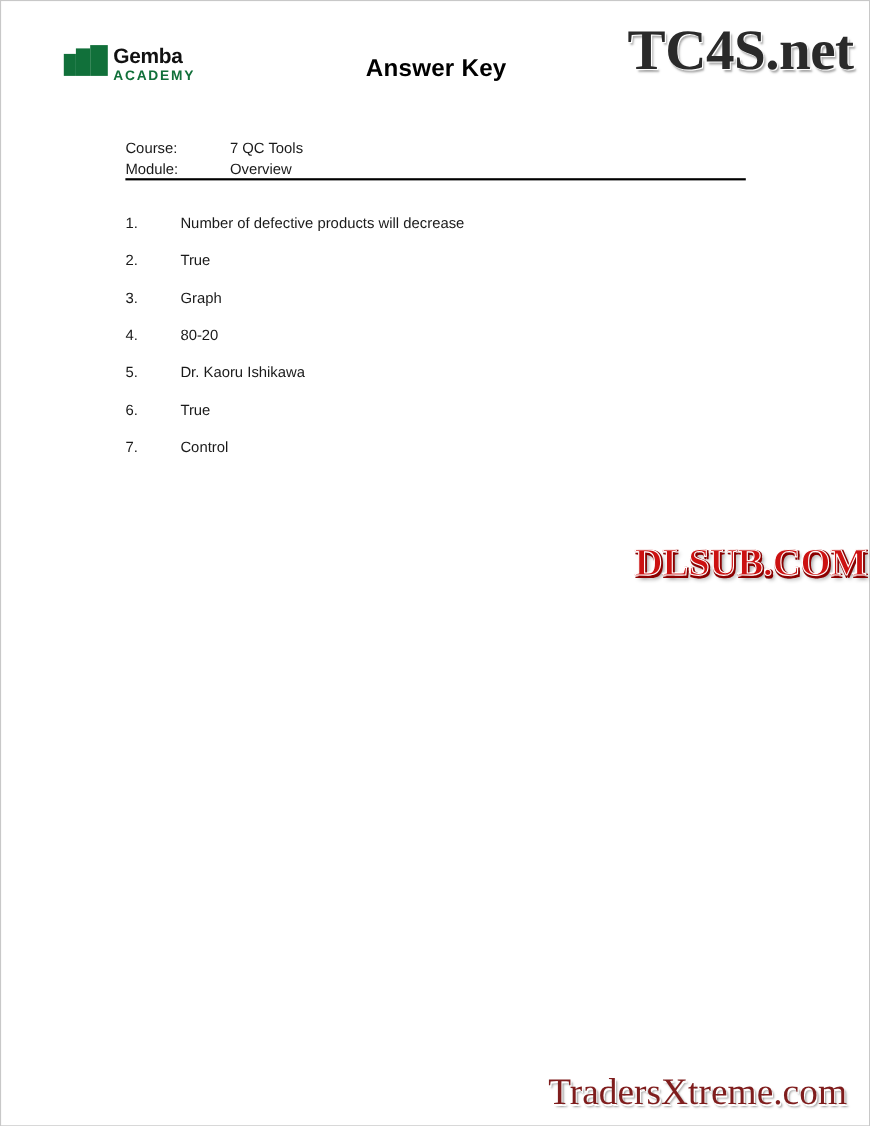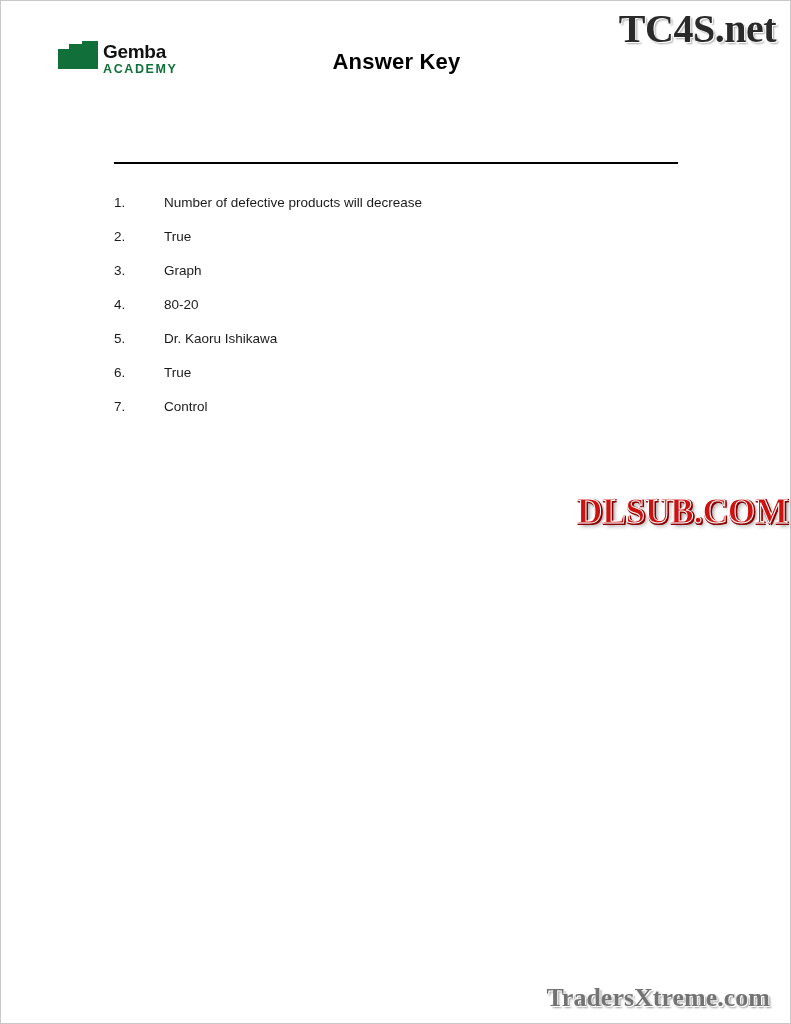--- a/index.html
+++ b/index.html
@@ -23,24 +23,24 @@
     height: 1024px;
     box-sizing: border-box;
     border: 1px solid #c8c8c8;
     background: #ffffff;
   }
 
   
   .wm-top {
     position: absolute;
     right: 14px;
-    top: 4px;
+    top: 16px;
     font-family: "Liberation Serif", serif;
     font-weight: bold;
-    font-size: 40px;
+    font-size: 52px;
     color: #2a2a2a;
     letter-spacing: -0.5px;
     text-shadow: 1px 1px 0 #ffffff, 2px 2px 2px rgba(0,0,0,0.35);
     white-space: nowrap;
   }
 
   
   .logo {
     position: absolute;
     left: 57px;
@@ -175,23 +175,23 @@
     -webkit-background-clip: text;
     padding: 0 4px;
   }
 
   
   .wm-bottom {
     position: absolute;
     right: 20px;
     bottom: 10px;
     font-family: "Liberation Serif", serif;
-    font-weight: bold;
-    font-size: 26px;
-    color: #737373;
+    font-weight: normal;
+    font-size: 34px;
+    color: #7f1d1d;
     text-shadow: 1px 1px 0 #ffffff, 2px 2px 2px rgba(0,0,0,0.4);
     white-space: nowrap;
   }
 </style>
 </head>
 <body>
 
 <div class="page">
 
   <div class="wm-top">TC4S.net</div>
@@ -203,20 +203,30 @@
       <span class="bar" style="left:24px; top:0px; width:16px; height:28px;"></span>
     </span>
     <span class="logo-text">
       <span class="logo-gemba">Gemba</span>
       <span class="logo-academy">ACADEMY</span>
     </span>
   </div>
 
   <div class="doc-title">Answer Key</div>
 
+  <div class="meta">
+    <div class="meta-row">
+      <div class="meta-label">Course:</div>
+      <div class="meta-value">7 QC Tools</div>
+    </div>
+    <div class="meta-row">
+      <div class="meta-label">Module:</div>
+      <div class="meta-value">Overview</div>
+    </div>
+  </div>
   <div class="meta-rule"></div>
 
   <div class="answers">
 
     <div class="answer">
       <div class="answer-num">1.</div>
       <div class="answer-body">
         <span class="answer-line">Number of defective products will decrease</span>
       </div>
     </div>

